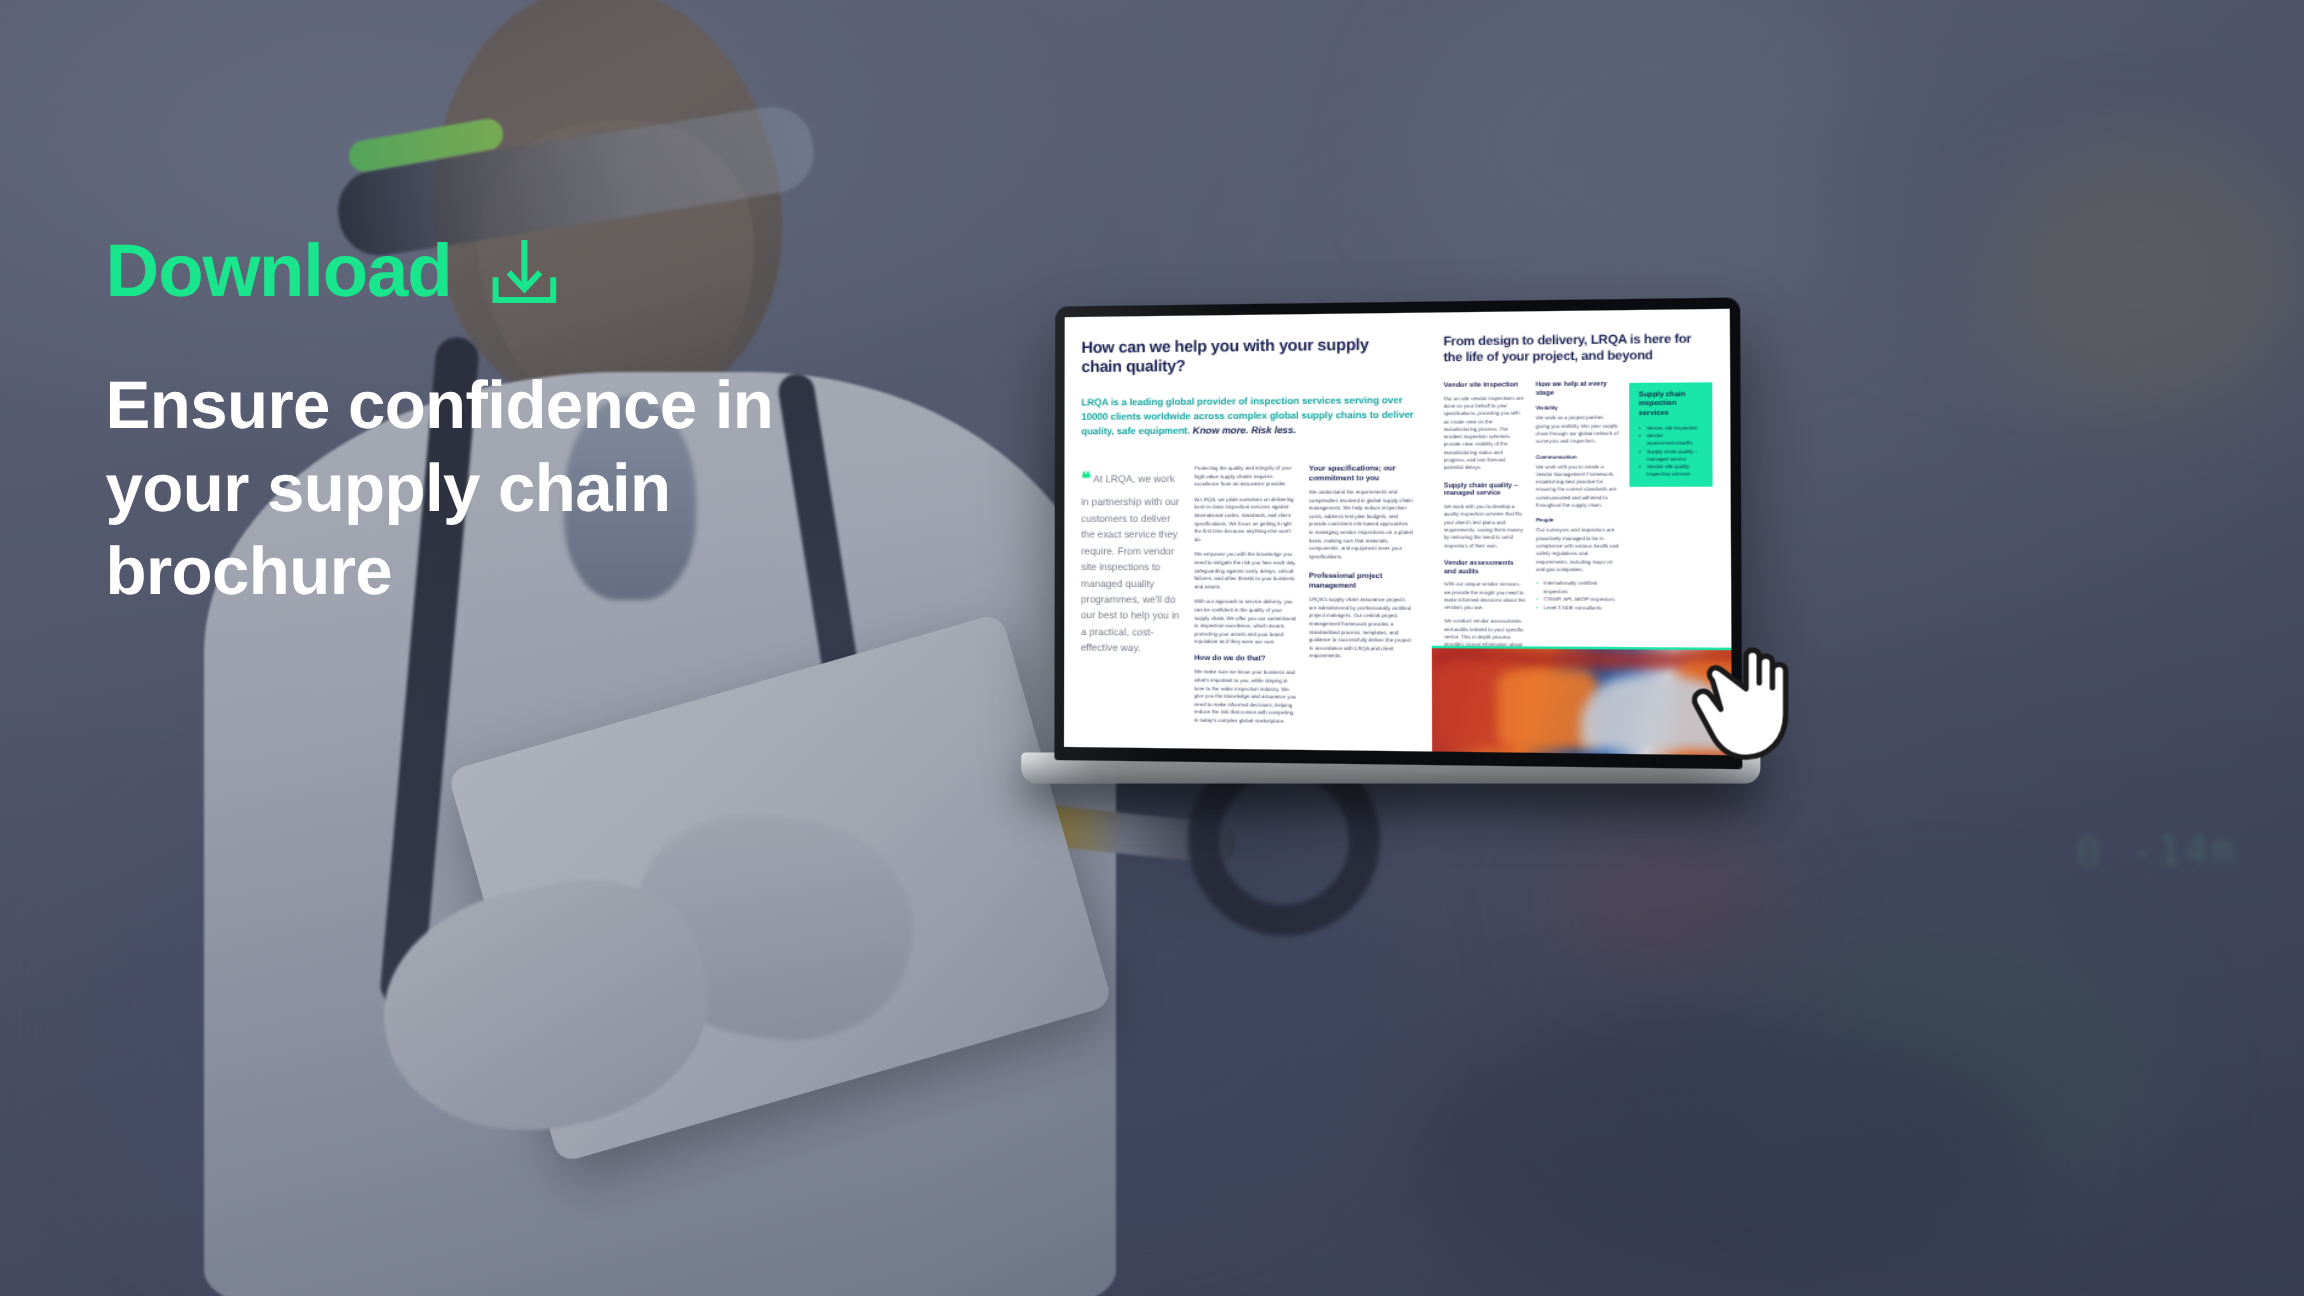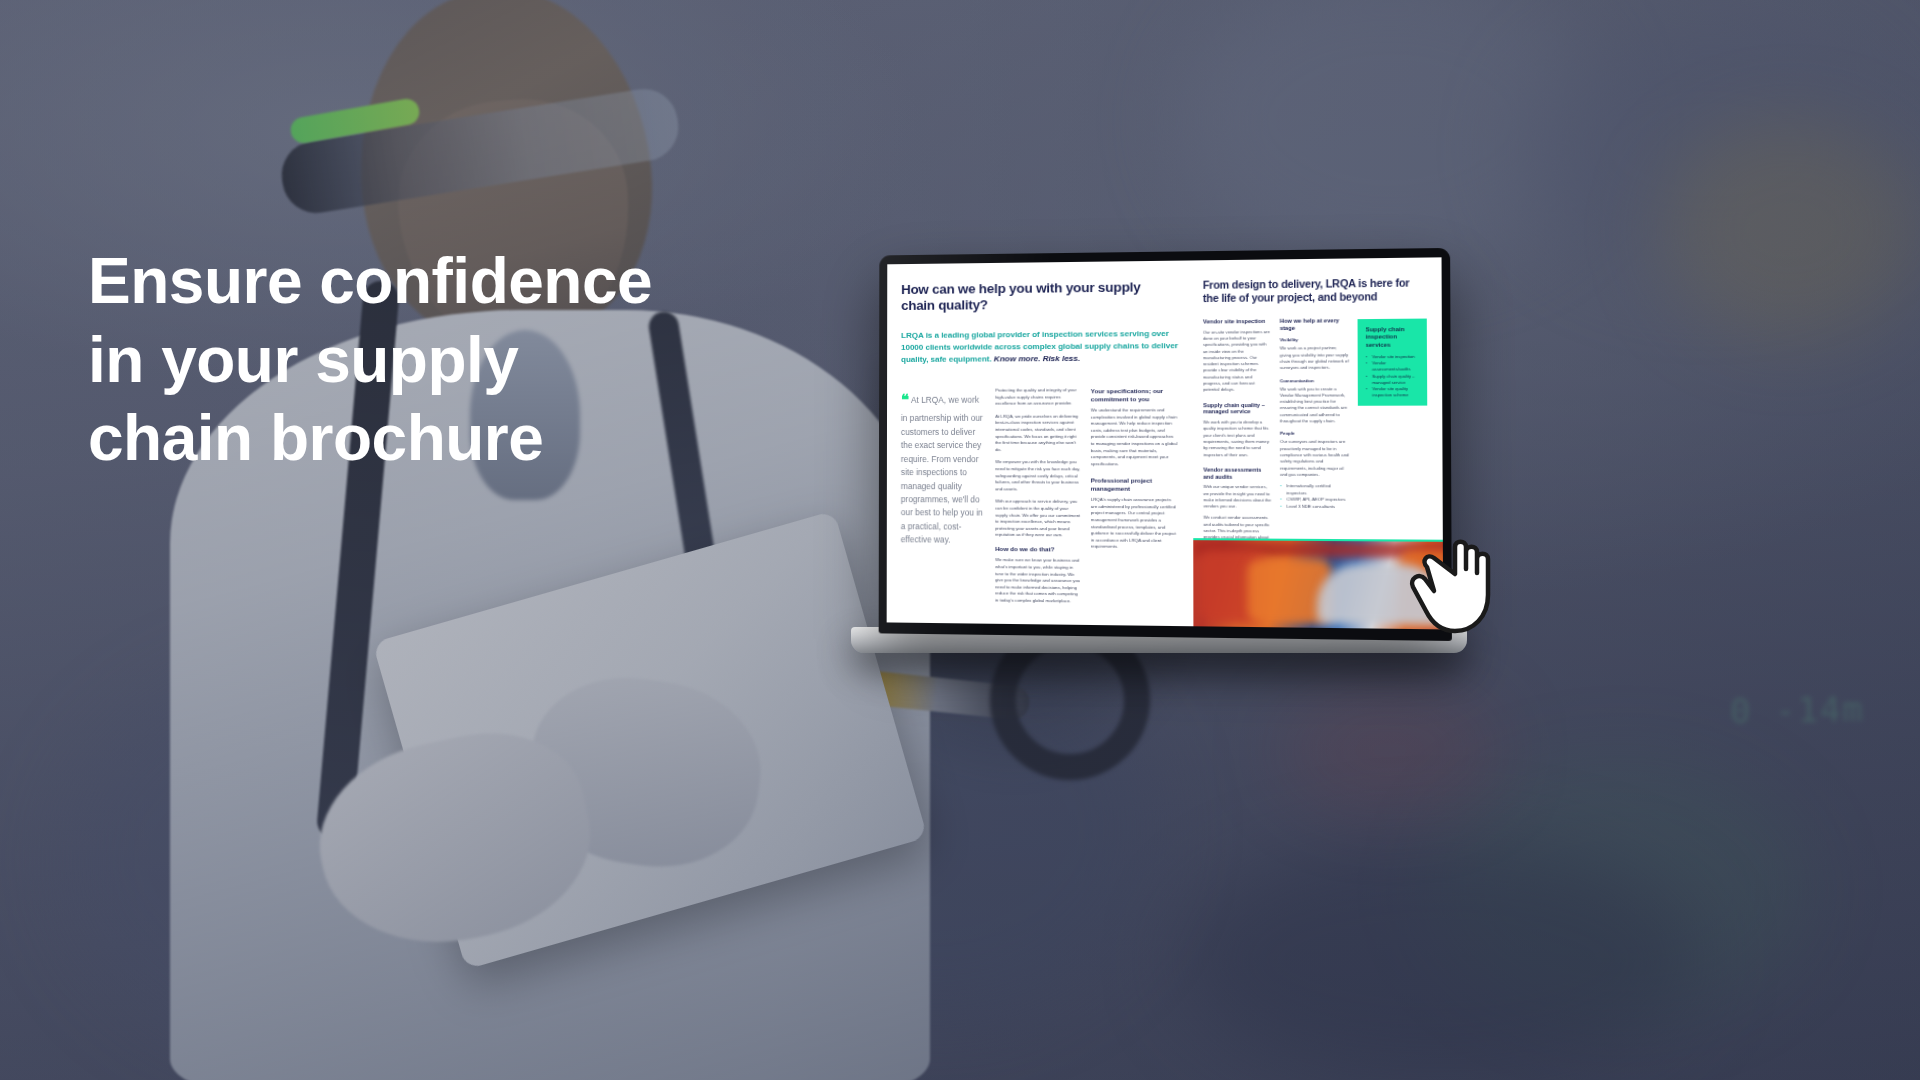--- a/index.html
+++ b/index.html
@@ -124,21 +124,21 @@
 
   
   .hero { position:absolute; left:88px; top:196px; width:720px; z-index:6; }
   .eyebrow-row { display:flex; align-items:center; gap:30px; }
   .eyebrow {
     font-size:62px; font-weight:700; color:#19e68c; line-height:1;
     letter-spacing:-1px;
   }
   .dl-icon { width:62px; height:58px; display:block; }
   .headline {
-    margin-top:46px; font-size:64px; font-weight:700; color:#ffffff;
+    margin-top:46px; font-size:56px; font-weight:700; color:#ffffff;
     line-height:1.23; letter-spacing:-.5px; max-width:610px;
   }
 
   
   .laptop { position:absolute; left:879px; top:255px; width:620px; height:400px; z-index:7; }
   .lid {
     position:absolute; left:0; top:0; width:553px; height:378px;
     background:#0b0c10; border-radius:11px 11px 3px 3px;
     padding:9px 8px 11px 8px;
     box-shadow:0 26px 60px rgba(0,0,0,.45);
@@ -273,20 +273,28 @@
     <div class="w-tablet"></div>
     <div class="w-glove2"></div>
     <div class="w-glove1"></div>
   </div>
 
   <div class="readout" data-bind="background.readout_text">0 -14m</div>
   <div class="overlay-tint"></div>
 </div>
 
 <div class="hero">
+  <div class="eyebrow-row">
+    <div class="eyebrow" data-bind="hero.eyebrow">Download</div>
+    <svg class="dl-icon" viewBox="0 0 62 58">
+      <path d="M31 2 L31 40" stroke="#19e68c" stroke-width="5" fill="none" stroke-linecap="butt"></path>
+      <path d="M18 29 L31 43 L44 29" stroke="#19e68c" stroke-width="5" fill="none" stroke-linecap="butt" stroke-linejoin="miter"></path>
+      <path d="M7 33 L7 52 L55 52 L55 33" stroke="#19e68c" stroke-width="5" fill="none"></path>
+    </svg>
+  </div>
   <h1 class="headline" data-bind="hero.headline">Ensure confidence in your supply chain brochure</h1>
 </div>
 
 <div class="laptop">
   <div class="base"></div>
 
   <div class="lid">
     <div class="screen">
 
       <div class="spread">

